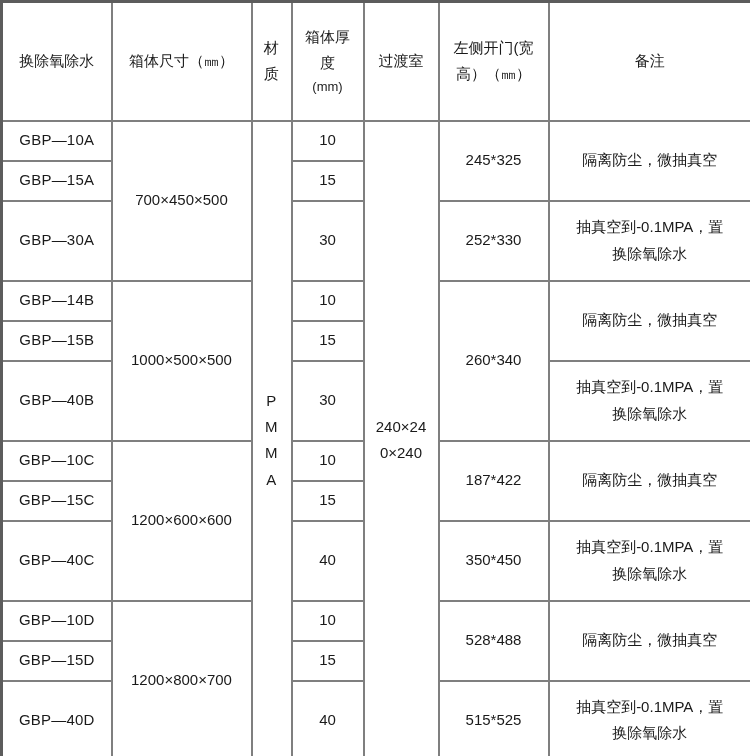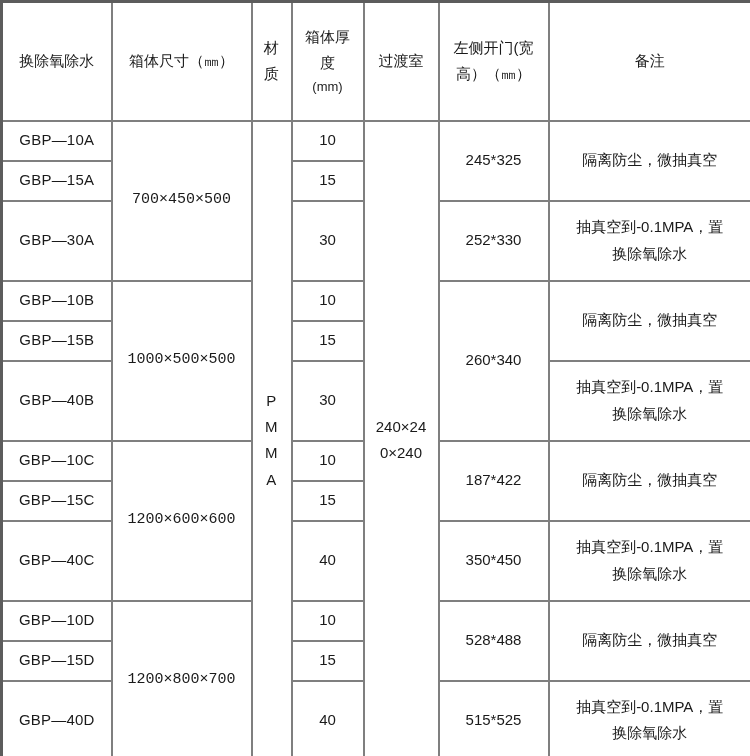--- a/index.html
+++ b/index.html
@@ -46,21 +46,20 @@
   .model {
     font-size: 16px;
     letter-spacing: 0.2px;
     white-space: nowrap;
     margin-top: 44px;
   }
 
   .dims {
     font-size: 16px;
     white-space: nowrap;
-    font-family: Liberation Mono, monospace;
   }
 
   .thick {
     font-size: 16px;
     border-radius: 17px;
   }
 
   .material {
     font-size: 16px;
     line-height: 2.55;
@@ -155,21 +154,21 @@
       <td class="model">GBP—30A</td>
       <td class="thick">30</td>
       <td class="door">252*330</td>
       <td class="remark">
         <span class="wrap-line">抽真空到-0.1MPA，置</span>
         <span class="wrap-line">换除氧除水</span>
       </td>
     </tr>
 
     <tr style="height:40px">
-      <td class="model">GBP—10B</td>
+      <td class="model">GBP—14B</td>
       <td class="dims" rowspan="3">1000×500×500</td>
       <td class="thick">10</td>
       <td class="door" rowspan="3">260*340</td>
       <td class="remark" rowspan="2">
         <span class="wrap-line">隔离防尘，微抽真空</span>
       </td>
     </tr>
     <tr style="height:40px">
       <td class="model">GBP—15B</td>
       <td class="thick">15</td>

